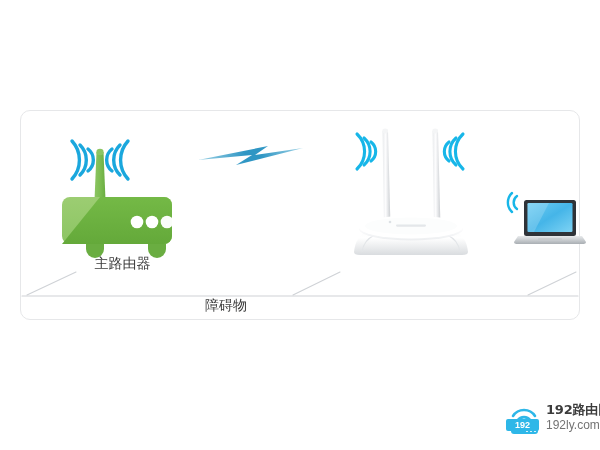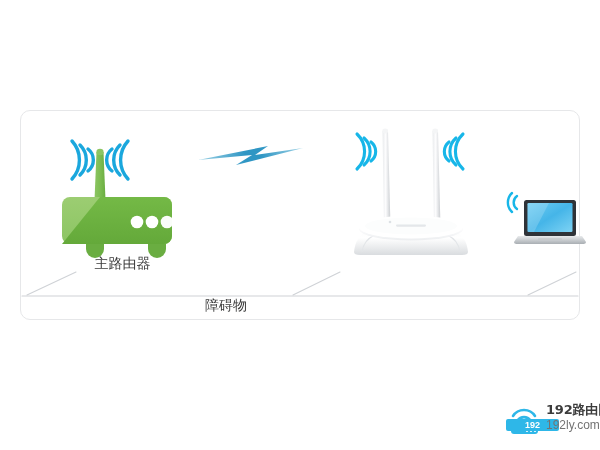--- a/index.html
+++ b/index.html
@@ -108,21 +108,21 @@
   .wm-badge {
     position: absolute;
     left: 1px;
     top: 19px;
     font-family: "Liberation Sans", sans-serif;
     font-size: 9px;
     font-weight: bold;
     color: #ffffff;
     background: #2eb7e8;
     border-radius: 2px;
-    padding: 1px 19px;
+    padding: 1px 9px;
     letter-spacing: 0px;
   }
 </style>
 </head>
 <body>
 
 <div id="stage">
 
   <div class="diagram-frame"></div>
 

